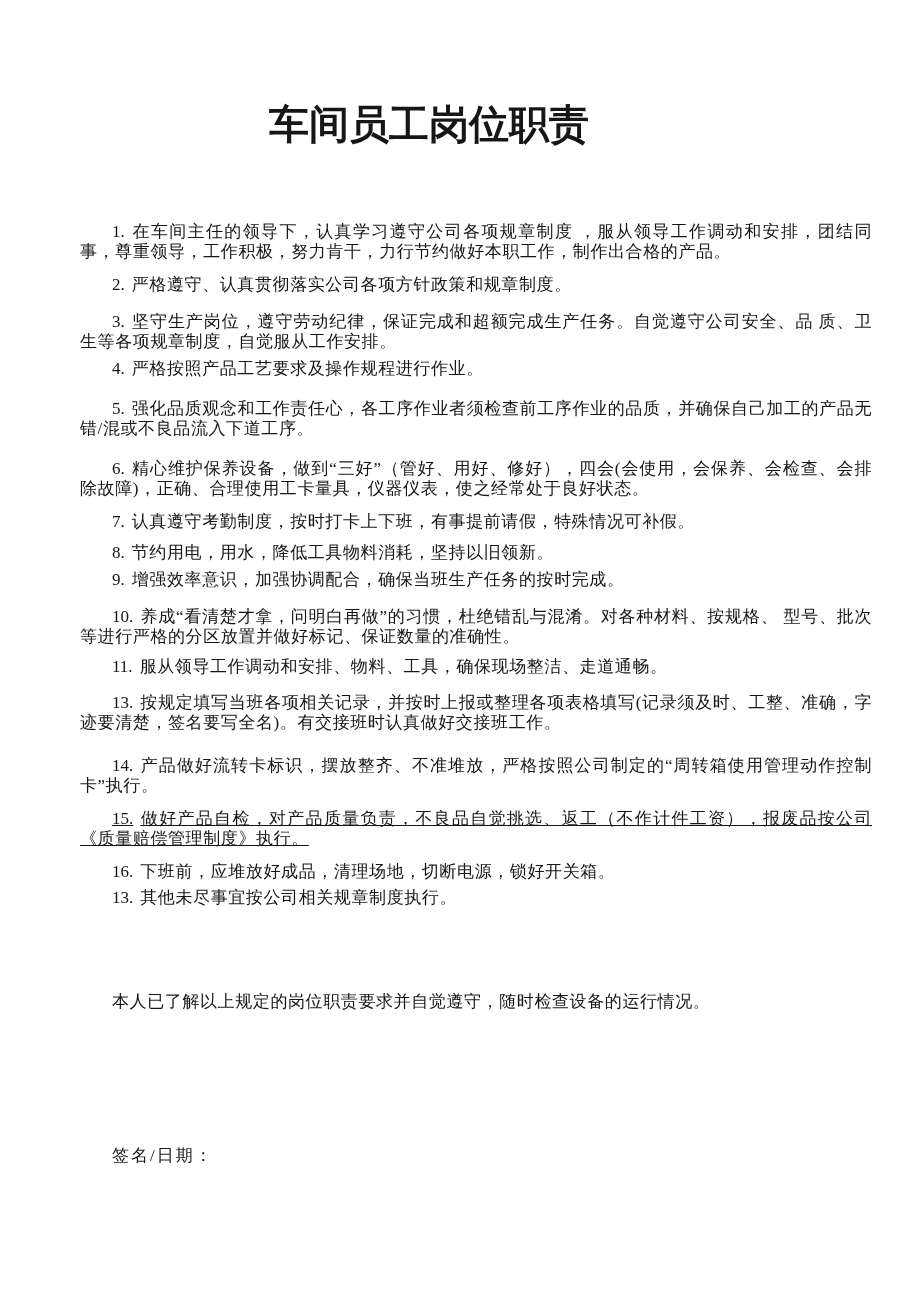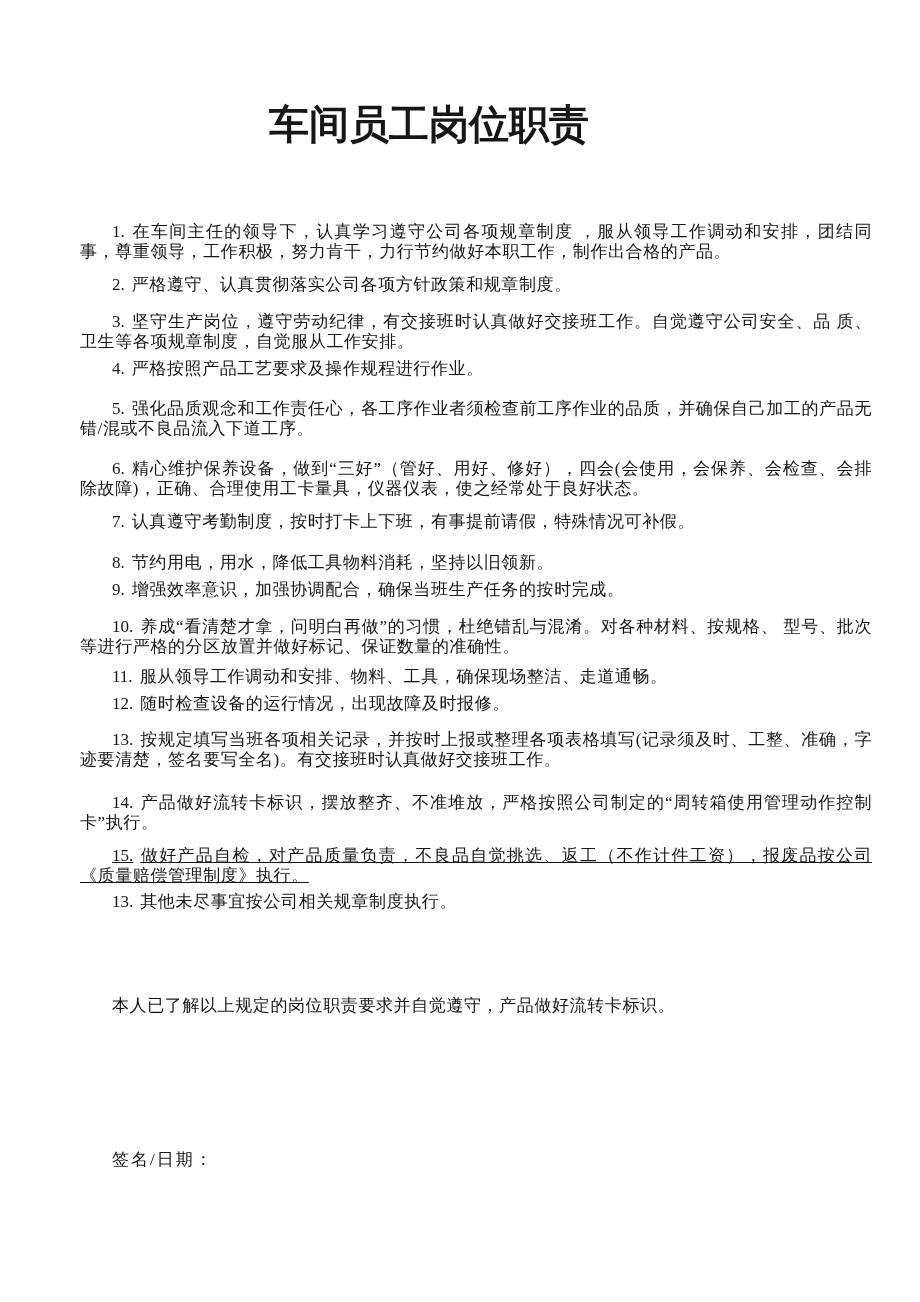--- a/index.html
+++ b/index.html
@@ -69,32 +69,32 @@
 </style>
 </head>
 <body>
 
 <div class="page">
   <h1 class="doc-title">车间员工岗位职责</h1>
 
   <div class="items">
       <p class="para" style="margin-top: 9px;"><span class="num">1.</span><span>在车间主任的领导下，认真学习遵守公司各项规章制度 ，服从领导工作调动和安排，团结同事，尊重领导，工作积极，努力肯干，力行节约做好本职工作，制作出合格的产品。</span></p>
       <p class="para" style="margin-top: 13px;"><span class="num">2.</span><span>严格遵守、认真贯彻落实公司各项方针政策和规章制度。</span></p>
-      <p class="para" style="margin-top: 17px;"><span class="num">3.</span><span>坚守生产岗位，遵守劳动纪律，有交接班时认真做好交接班工作。自觉遵守公司安全、品 质、卫生等各项规章制度，自觉服从工作安排。</span></p>
+      <p class="para" style="margin-top: 17px;"><span class="num">3.</span><span>坚守生产岗位，遵守劳动纪律，保证完成和超额完成生产任务。自觉遵守公司安全、品 质、卫生等各项规章制度，自觉服从工作安排。</span></p>
       <p class="para" style="margin-top: 7px;"><span class="num">4.</span><span>严格按照产品工艺要求及操作规程进行作业。</span></p>
       <p class="para" style="margin-top: 20px;"><span class="num">5.</span><span>强化品质观念和工作责任心，各工序作业者须检查前工序作业的品质，并确保自己加工的产品无错/混或不良品流入下道工序。</span></p>
       <p class="para" style="margin-top: 20px;"><span class="num">6.</span><span>精心维护保养设备，做到“三好”（管好、用好、修好），四会(会使用，会保养、会检查、会排除故障)，正确、合理使用工卡量具，仪器仪表，使之经常处于良好状态。</span></p>
       <p class="para" style="margin-top: 13px;"><span class="num">7.</span><span>认真遵守考勤制度，按时打卡上下班，有事提前请假，特殊情况可补假。</span></p>
-      <p class="para" style="margin-top: 21px;"><span class="num">8.</span><span>节约用电，用水，降低工具物料消耗，坚持以旧领新。</span></p>
+      <p class="para" style="margin-top: 11px;"><span class="num">8.</span><span>节约用电，用水，降低工具物料消耗，坚持以旧领新。</span></p>
       <p class="para" style="margin-top: 7px;"><span class="num">9.</span><span>增强效率意识，加强协调配合，确保当班生产任务的按时完成。</span></p>
       <p class="para" style="margin-top: 17px;"><span class="num">10.</span><span>养成“看清楚才拿，问明白再做”的习惯，杜绝错乱与混淆。对各种材料、按规格、 型号、批次等进行严格的分区放置并做好标记、保证数量的准确性。</span></p>
       <p class="para" style="margin-top: 10px;"><span class="num">11.</span><span>服从领导工作调动和安排、物料、工具，确保现场整洁、走道通畅。</span></p>
-      <p class="para" style="margin-top: 7px;"><span class="num">12.</span><span>随时检查设备的运行情况，出现故障及时报修。</span></p>
       <p class="para" style="margin-top: 16px;"><span class="num">13.</span><span>按规定填写当班各项相关记录，并按时上报或整理各项表格填写(记录须及时、工整、准确，字迹要清楚，签名要写全名)。有交接班时认真做好交接班工作。</span></p>
       <p class="para" style="margin-top: 23px;"><span class="num">14.</span><span>产品做好流转卡标识，摆放整齐、不准堆放，严格按照公司制定的“周转箱使用管理动作控制卡”执行。</span></p>
       <p class="para" style="margin-top: 13px; text-decoration: underline;"><span class="num">15.</span><span>做好产品自检，对产品质量负责，不良品自觉挑选、返工（不作计件工资），报废品按公司《质量赔偿管理制度》执行。</span></p>
+      <p class="para" style="margin-top: 13px;"><span class="num">16.</span><span>下班前，应堆放好成品，清理场地，切断电源，锁好开关箱。</span></p>
       <p class="para" style="margin-top: 6px;"><span class="num">13.</span><span>其他未尽事宜按公司相关规章制度执行。</span></p>
     </div>
 
-  <p class="closing">本人已了解以上规定的岗位职责要求并自觉遵守，产品做好流转卡标识。</p>
+  <p class="closing">本人已了解以上规定的岗位职责要求并自觉遵守，随时检查设备的运行情况。</p>
 
   <p class="signature">签名/日期：</p>
 </div>
 
 </body></html>

